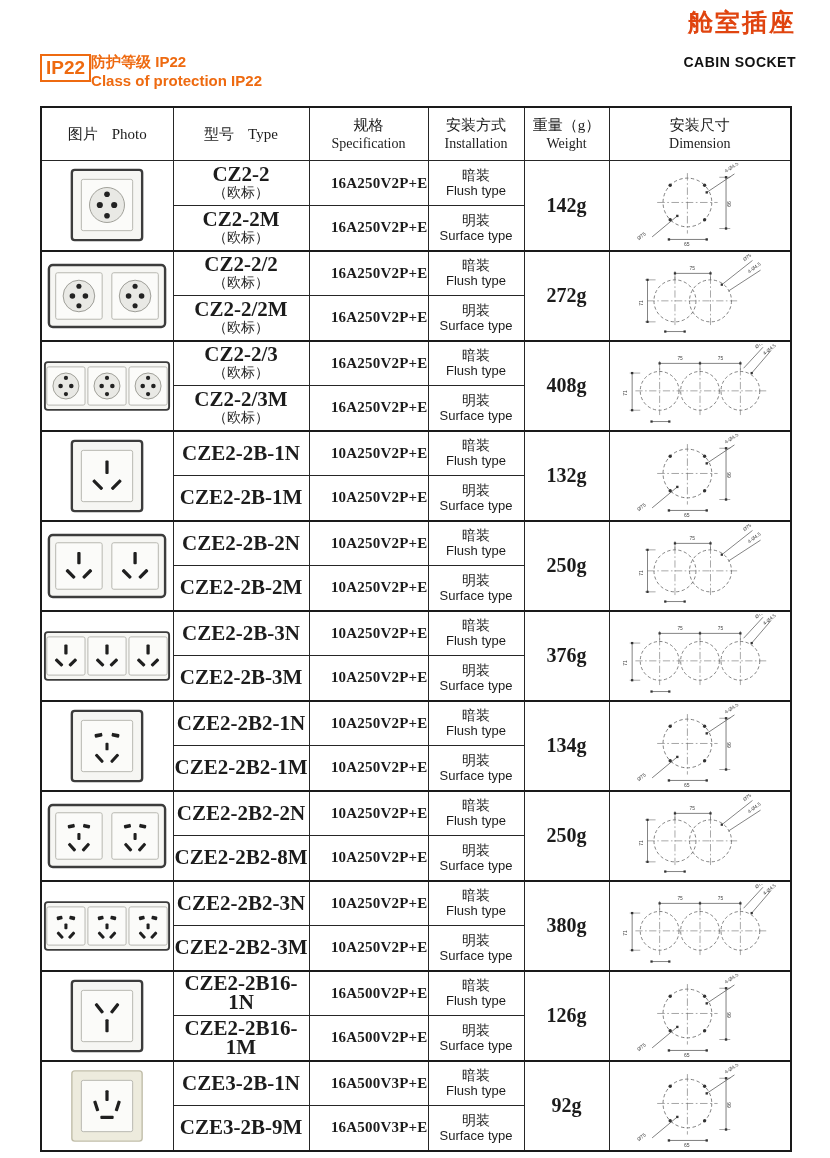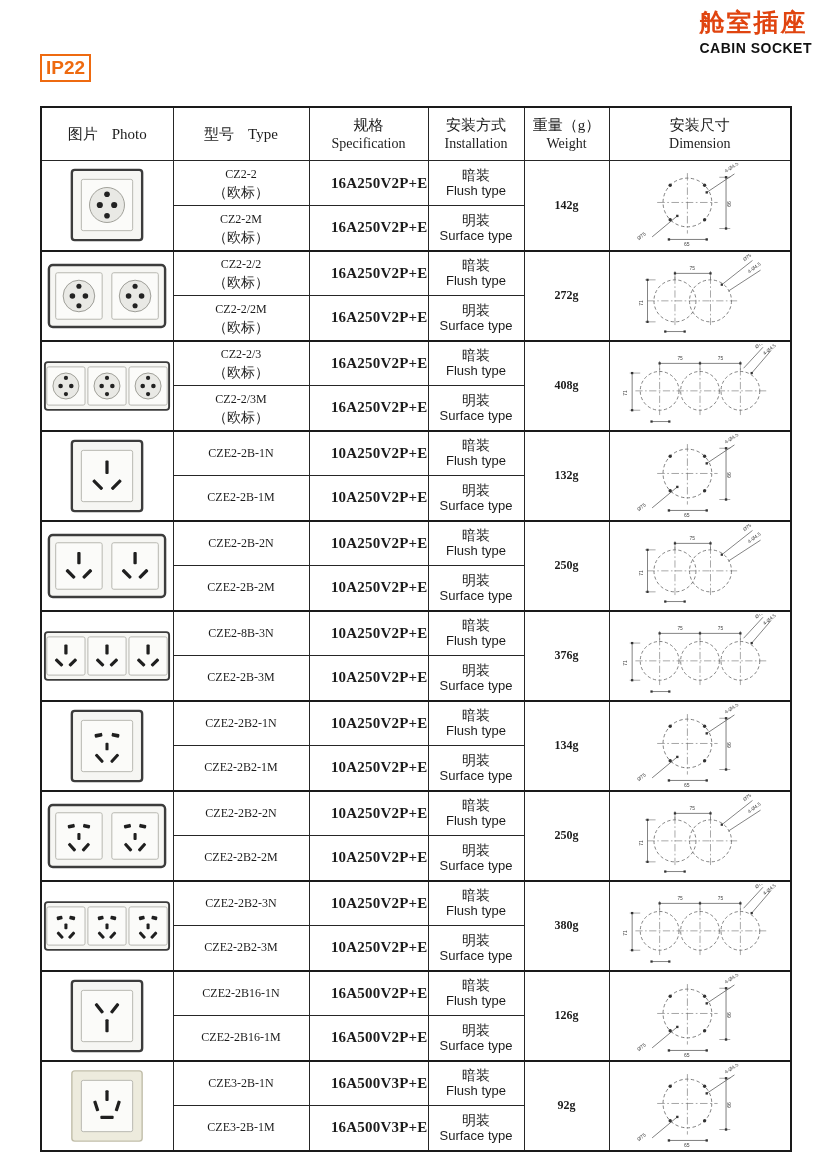--- a/index.html
+++ b/index.html
@@ -1,59 +1,63 @@
 <!DOCTYPE html>
 <html style="--accent-red: #e0440f; --accent-orange: #ee6a10;"><head>
 <meta charset="utf-8">
 <style>
   html,body{margin:0;padding:0;}
   body{
     width:830px;height:1158px;background:#ffffff;position:relative;
     font-family:"Liberation Serif", serif;color:#1c1c1c;overflow:hidden;
   }
   
-  .titles{position:absolute;top:6px;right:18px;text-align:left;}
+  .titles{position:absolute;top:6px;right:34px;text-align:right;}
   .title-cn{font-family:"Liberation Sans",sans-serif;font-weight:700;font-size:25px;letter-spacing:2px;color:var(--accent-red,#e0440f);}
-  .title-en{font-family:"Liberation Sans",sans-serif;font-weight:700;font-size:14px;letter-spacing:.5px;color:#111;margin-top:1px;}
+  .title-en{font-family:"Liberation Sans",sans-serif;font-weight:700;font-size:14px;letter-spacing:.5px;color:#111;margin-top:15px;}
   
   .ip-row{position:absolute;top:52px;left:40px;display:flex;align-items:flex-start;}
   .ip-badge{border:2px solid var(--accent-orange,#ee6a10);color:var(--accent-orange,#ee6a10);
     font-family:"Liberation Sans",sans-serif;font-weight:700;font-size:19px;padding:1px 4px;line-height:22px;margin-top:2px;}
   .ip-cn,.ip-en{font-family:"Liberation Sans",sans-serif;font-weight:700;font-size:15px;color:var(--accent-orange,#ee6a10);line-height:19px;}
   
   table.catalog{position:absolute;left:40px;top:106px;width:750px;border-collapse:collapse;table-layout:fixed;border:2px solid #1a1a1a;}
   .catalog th,.catalog td{border:1px solid #262626;text-align:center;vertical-align:middle;padding:0;overflow:visible;}
   .catalog thead th{height:52px;font-weight:400;}
   .catalog tbody tr{height:45px;}
   .h-line{font-size:15px;}
   .h-en{margin-left:14px;}
   .h-cn{font-size:15px;line-height:19px;}
   .h-en2{font-size:14px;line-height:18px;text-align:center;}
   td.grp-end,tr.grp-last td{border-bottom-width:2px;border-bottom-color:#1a1a1a;}
-  .type-name{font-weight:400;font-size:12px;line-height:19px;}
+  .type-name{font-weight:700;font-size:21px;line-height:19px;}
   .type-note{font-size:14px;line-height:17px;}
   .spec{font-weight:600;font-size:15px;letter-spacing:.2px;text-align:right;}
   .inst-cn{font-size:14px;line-height:15px;text-align:center;}
   .inst-en{font-family:"Liberation Sans",sans-serif;font-weight:400;font-size:13px;line-height:14px;margin-top:1px;white-space:nowrap;}
-  .weight{font-weight:600;font-size:12px;}
+  .weight{font-weight:600;font-size:20px;}
   td.photo-cell,td.dim-cell{background:#fff;}
   td.photo-cell svg,td.dim-cell svg{display:block;margin:0 auto;}
 </style>
 </head>
 <body>
 
 <div class="page">
 
   <div class="titles">
     <div class="title-cn">舱室插座</div>
     <div class="title-en">CABIN SOCKET</div>
   </div>
 
   <div class="ip-row">
     <div class="ip-badge">IP22</div>
+    <div class="ip-lines">
+      <div class="ip-cn">防护等级 IP22</div>
+      <div class="ip-en">Class of protection IP22</div>
+    </div>
   </div>
 
   <table class="catalog">
     <colgroup>
       <col style="width:132px">
         <col style="width:136px">
         <col style="width:119px">
       <col style="width:96px">
         <col style="width:85px">
         <col style="width:182px">
@@ -464,21 +468,21 @@
               <rect x="65.3" y="15.0" width="3.4" height="10.4" rx="1" fill="#1f1f1f" transform="rotate(0 67 20.2)"></rect>
               <rect x="58.1" y="28.8" width="3.4" height="10.0" rx="1" fill="#1f1f1f" transform="rotate(-45 59.8 33.8)"></rect>
               <rect x="72.5" y="28.8" width="3.4" height="10.0" rx="1" fill="#1f1f1f" transform="rotate(45 74.2 33.8)"></rect>
               <rect x="90" y="7" width="40" height="40" rx="2" fill="#fbfbf9" stroke="#b5b5ae" stroke-width="1"></rect>
               <rect x="108.3" y="15.0" width="3.4" height="10.4" rx="1" fill="#1f1f1f" transform="rotate(0 110 20.2)"></rect>
               <rect x="101.1" y="28.8" width="3.4" height="10.0" rx="1" fill="#1f1f1f" transform="rotate(-45 102.8 33.8)"></rect>
               <rect x="115.5" y="28.8" width="3.4" height="10.0" rx="1" fill="#1f1f1f" transform="rotate(45 117.2 33.8)"></rect>
             </svg>
           </td>
           <td>
-            <div class="type-name">CZE2-8B-3N</div>
+            <div class="type-name">CZE2-2B-3N</div>
           </td>
           <td>
             <div class="spec">10A250V2P+E</div>
           </td>
           <td>
             <div class="inst-cn">暗装</div>
             <div class="inst-en">Flush type</div>
           </td>
           <td class="weight grp-end" rowspan="2">376g</td>
           <td class="dim-cell grp-end" rowspan="2">
@@ -658,21 +662,21 @@
               </g>
       <text x="72" y="20" font-size="6" fill="#444" font-family="Liberation Sans, sans-serif">75</text>
               <text x="14" y="64" font-size="6" fill="#444" font-family="Liberation Sans, sans-serif" transform="rotate(-90 14 64)">71</text>
               <text x="140" y="9" font-size="6" fill="#444" font-family="Liberation Sans, sans-serif" transform="rotate(-36 140 9)">Ø75</text>
               <text x="146" y="24" font-size="6" fill="#444" font-family="Liberation Sans, sans-serif" transform="rotate(-36 146 24)">4-Ø4.5</text>
             </svg>
           </td>
         </tr>
         <tr class="grp-last">
           <td>
-            <div class="type-name">CZE2-2B2-2M</div>
+            <div class="type-name">CZE2-2B2-8M</div>
           </td>
           <td>
             <div class="spec">10A250V2P+E</div>
           </td>
           <td>
             <div class="inst-cn">明装</div>
             <div class="inst-en">Surface type</div>
           </td>
         </tr>
         <tr>
@@ -876,21 +880,21 @@
               </g>
     <text x="12" y="92" font-size="6" fill="#444" font-family="Liberation Sans, sans-serif" transform="rotate(-37 12 92)">Ø75</text>
               <text x="116" y="12" font-size="6" fill="#444" font-family="Liberation Sans, sans-serif" transform="rotate(-34 116 12)">4-Ø4.5</text>
               <text x="122" y="52" font-size="6" fill="#444" font-family="Liberation Sans, sans-serif" transform="rotate(-90 122 52)">66</text>
               <text x="66" y="99" font-size="6" fill="#444" font-family="Liberation Sans, sans-serif">65</text>
             </svg>
           </td>
         </tr>
         <tr class="grp-last">
           <td>
-            <div class="type-name">CZE3-2B-1M</div>
+            <div class="type-name">CZE3-2B-9M</div>
           </td>
           <td>
             <div class="spec">16A500V3P+E</div>
           </td>
           <td>
             <div class="inst-cn">明装</div>
             <div class="inst-en">Surface type</div>
           </td>
         </tr>
       </tbody>

